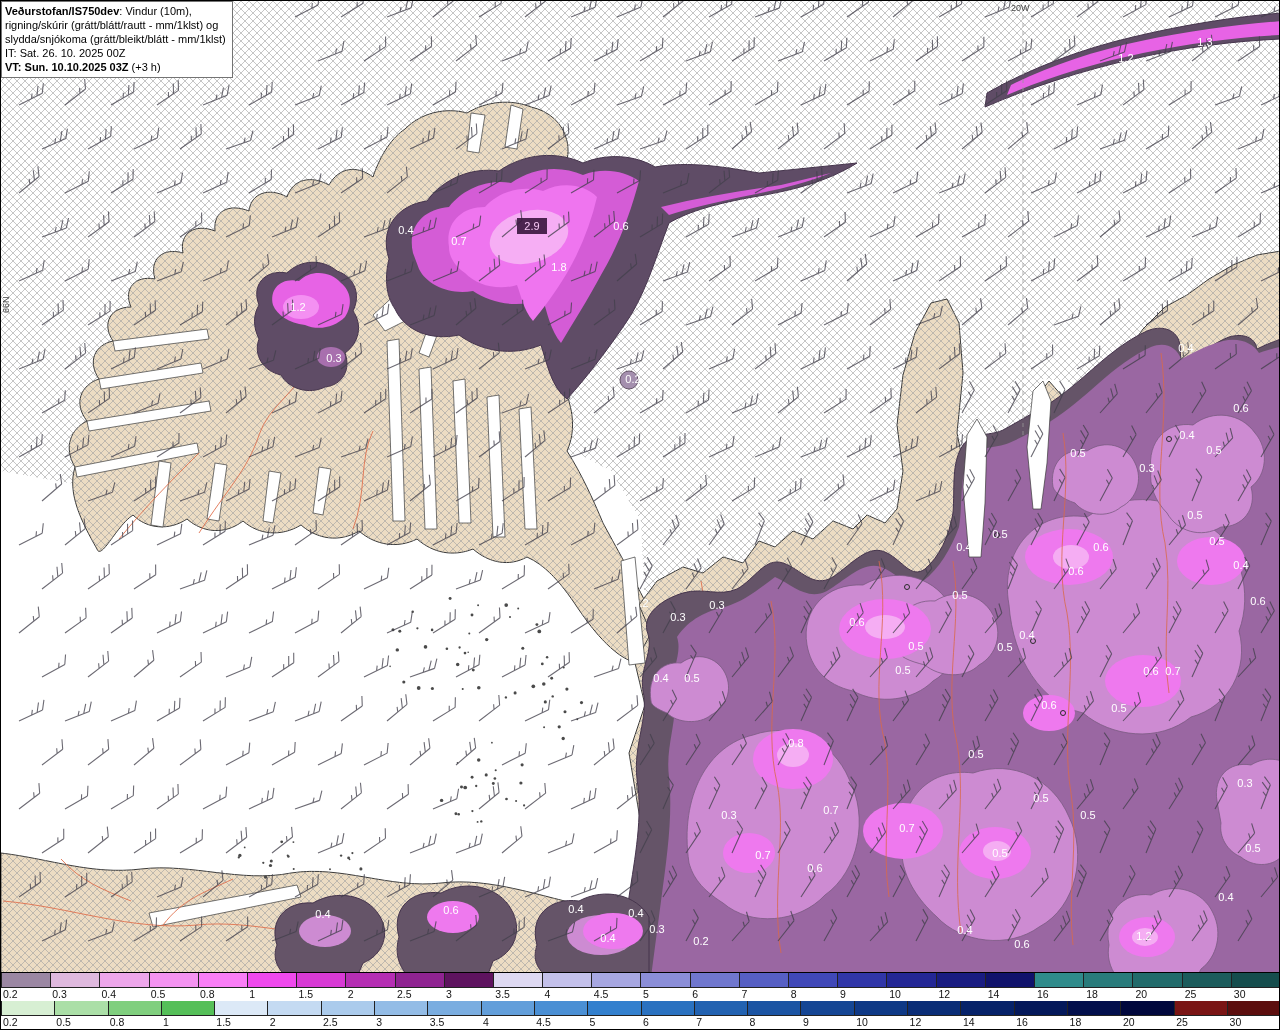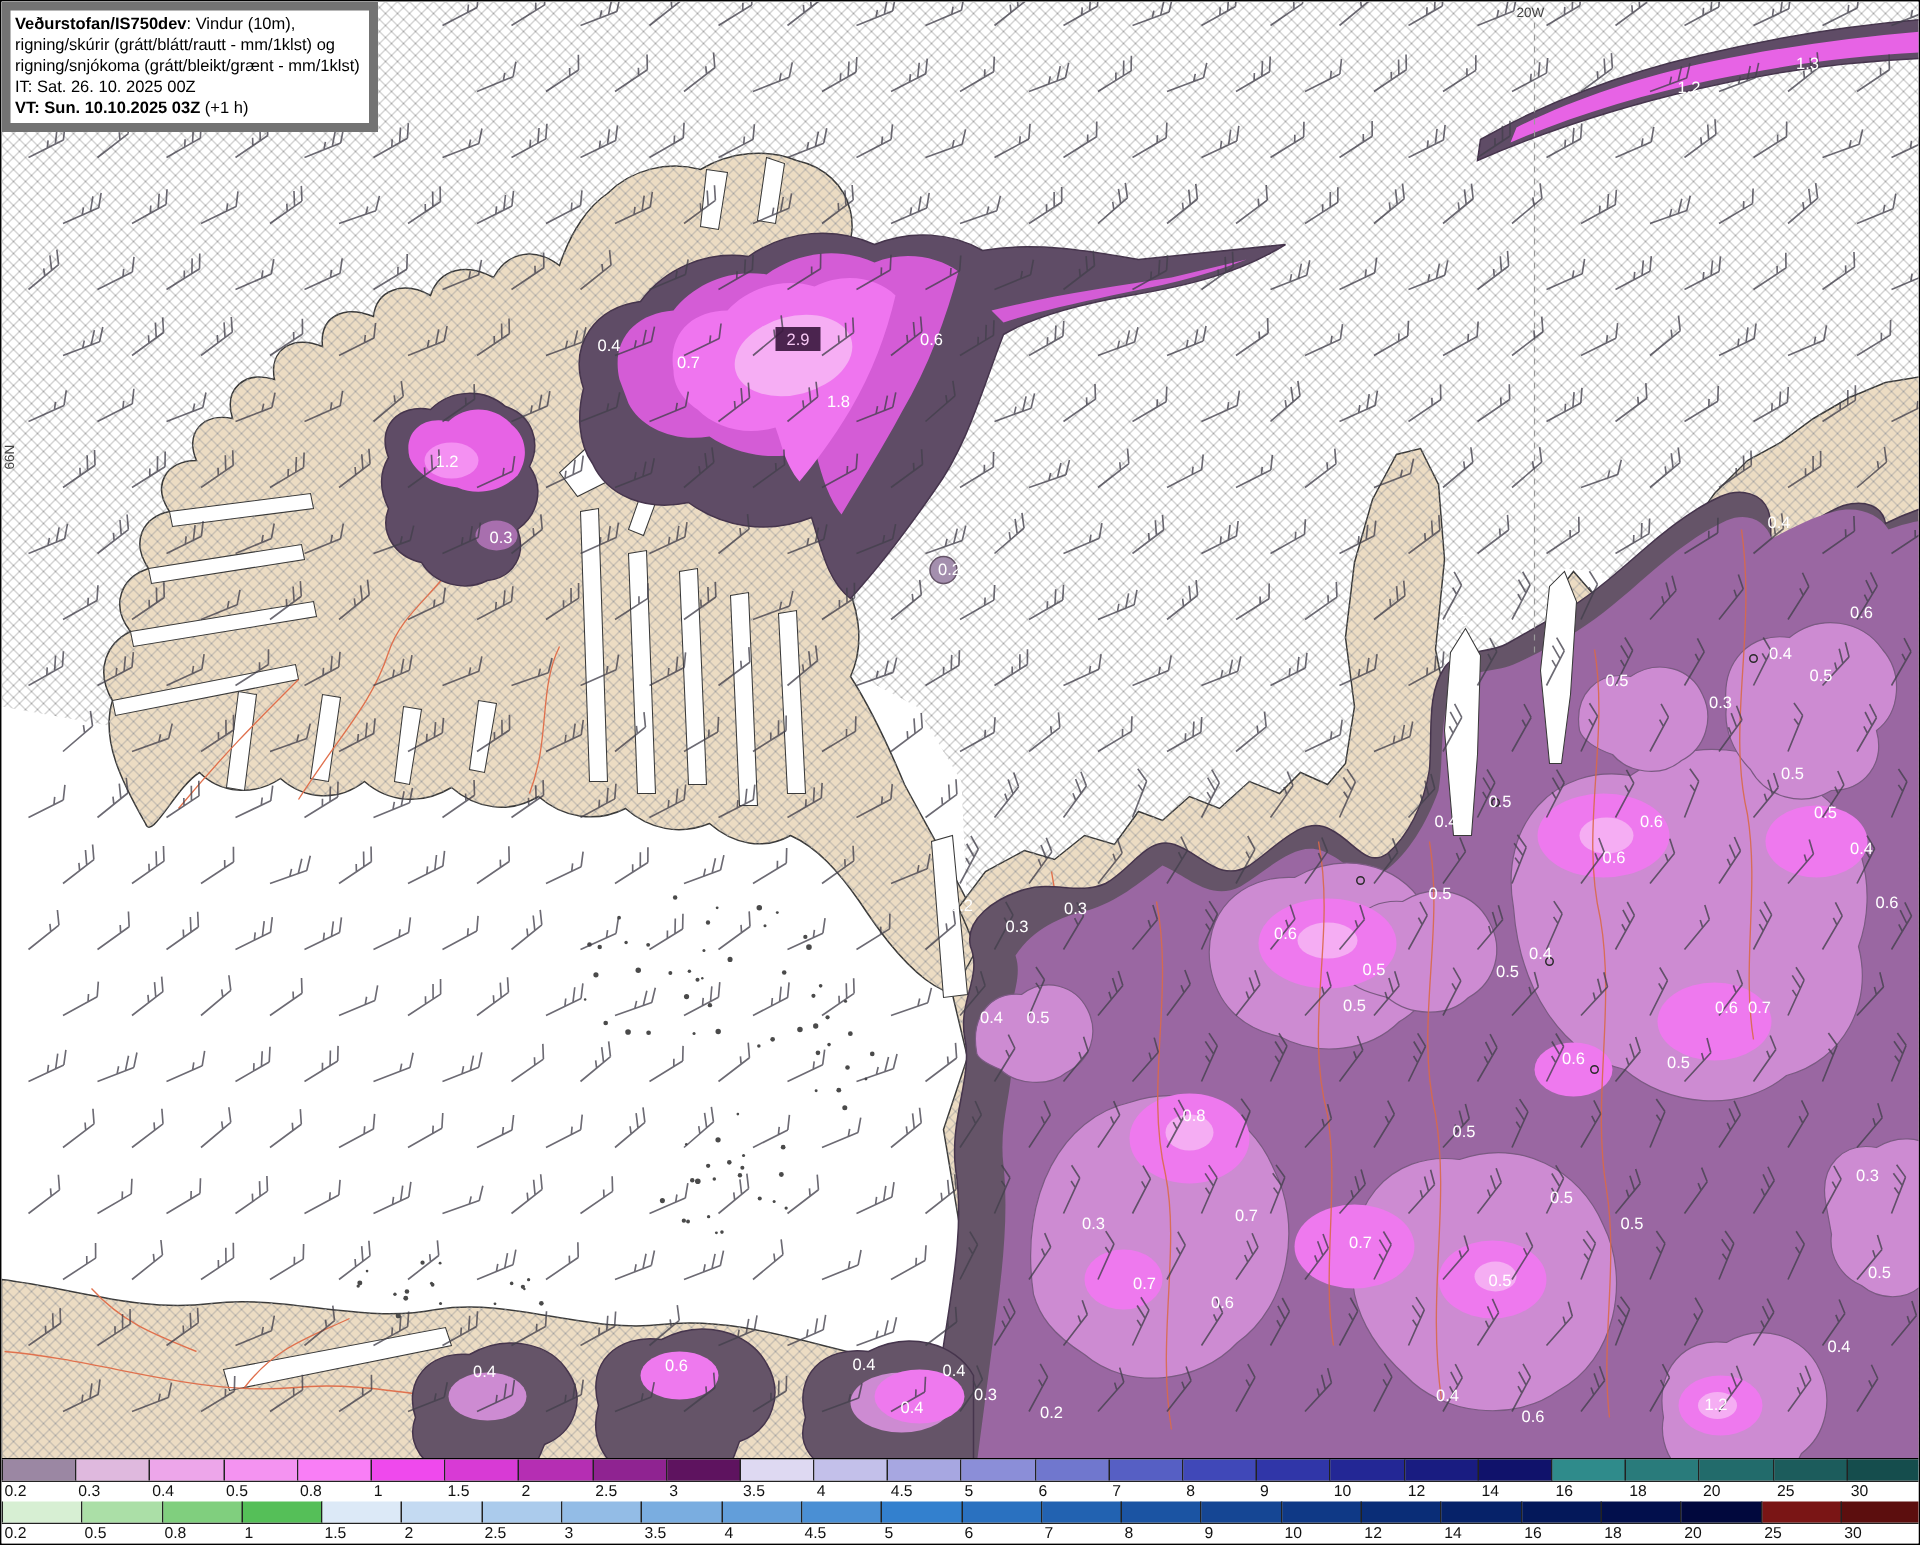--- a/index.html
+++ b/index.html
@@ -1,20 +1,20 @@
 <!DOCTYPE html>
 <html><head>
 <meta charset="utf-8">
 <style>
   html,body{margin:0;padding:0;background:#fff;}
   body{font-family:"Liberation Sans","DejaVu Sans",sans-serif;}
   .stage{position:relative;width:1280px;height:1030px;overflow:hidden;background:#fff;border:1px solid #000;box-sizing:border-box;}
   #map{position:absolute;top:0;left:0;}
   .titlebox{
-    position:absolute;top:0;left:0;z-index:6;background:#fff;border:6px solid #737373;
+    position:absolute;top:0;left:0;z-index:6;background:#fff;border:1px solid #737373;
     padding:2px 6px 3px 3px;font-size:11px;line-height:1.28;color:#000;max-width:262px;
   }
   .titlebox .b{font-weight:bold;}
   .cbars{position:absolute;left:0;bottom:0;width:1280px;z-index:5;background:#fff;border-top:1px solid #000;}
   .cbar-swatches{display:flex;height:14px;border-bottom:1px solid #222;}
   .cbar-swatches .swatch{flex:1;border-right:1px solid #222;}
   .cbar-swatches .swatch:first-child{border-left:1px solid #222;}
   .cbar-labels{display:flex;height:13px;}
   .cbar-labels .clab{flex:1;font-size:10.5px;line-height:13px;padding-left:2px;color:#111;white-space:nowrap;}
   svg text{font-family:"Liberation Sans","DejaVu Sans",sans-serif;}
@@ -923,23 +923,23 @@
         <text x="964" y="933" font-size="11" text-anchor="middle" fill="#ffffff">0.4</text>
         <text x="1021" y="947" font-size="11" text-anchor="middle" fill="#ffffff">0.6</text>
         <text x="1143" y="939" font-size="11" text-anchor="middle" fill="#ffffff">1.2</text>
         <text x="1225" y="900" font-size="11" text-anchor="middle" fill="#ffffff">0.4</text>
       </g>
   </svg>
 
   <div class="titlebox">
     <div><span class="b">Veðurstofan/IS750dev</span><span>: Vindur (10m),</span></div>
     <div>rigning/skúrir (grátt/blátt/rautt - mm/1klst) og</div>
-    <div>rigning/snjókoma (grátt/bleikt/grænt - mm/1klst)</div>
+    <div>slydda/snjókoma (grátt/bleikt/blátt - mm/1klst)</div>
     <div>IT: Sat. 26. 10. 2025 00Z</div>
-    <div><span class="b">VT: Sun. 10.10.2025 03Z</span><span> (+1 h)</span></div>
+    <div><span class="b">VT: Sun. 10.10.2025 03Z</span><span> (+3 h)</span></div>
   </div>
 
   <div class="cbars">
     <div id="cbar1">
         <div class="cbar-swatches">
           <div class="swatch" style="background: rgb(155, 135, 163);"></div>
           <div class="swatch" style="background: rgb(223, 185, 222);"></div>
           <div class="swatch" style="background: rgb(237, 166, 234);"></div>
           <div class="swatch" style="background: rgb(244, 147, 241);"></div>
           <div class="swatch" style="background: rgb(249, 126, 246);"></div>

